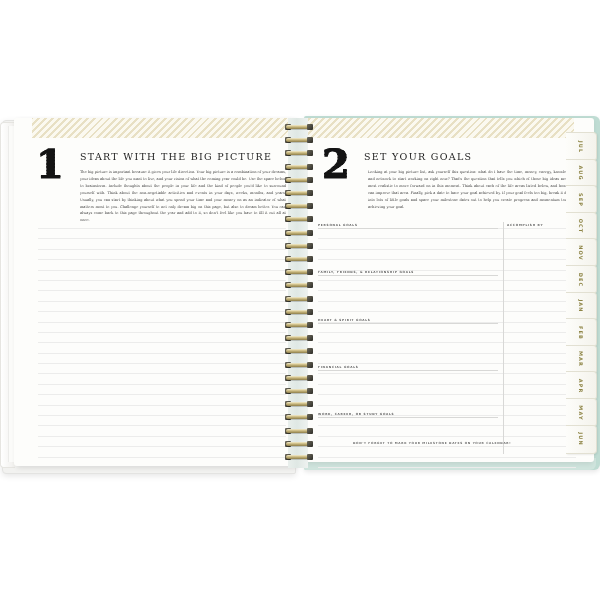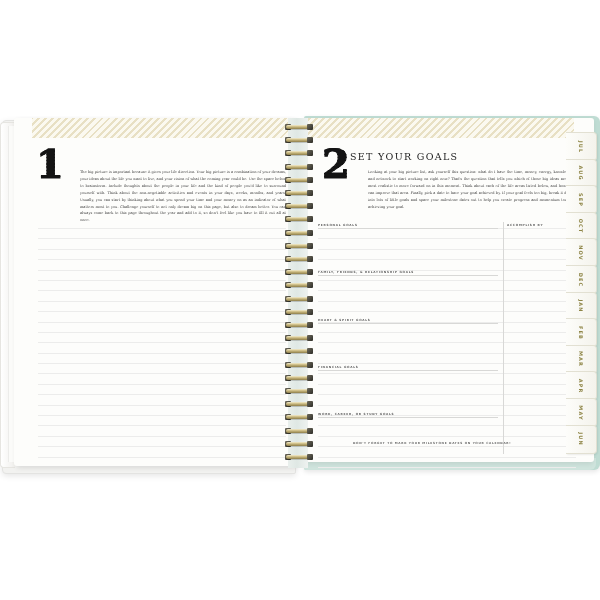--- a/index.html
+++ b/index.html
@@ -178,20 +178,21 @@
 
     <div class="leftcover"></div>
     <div class="edge"></div>
     <div class="edge2"></div>
 
     <div class="page page-left">
       <div class="stripe-band"></div>
 
       <div class="numeral num-glyph" style="left:22px;top:26px;">1</div>
 
+      <div class="sec-title" style="left:66px;top:33px;">START WITH THE BIG PICTURE</div>
 
       <div class="sec-body" style="left:66px;top:51px;width:206px;">The big picture is important because it gives your life direction. Your big picture is a combination of your dreams, your ideas about the life you want to live, and your vision of what the coming year could be. Use the space below to brainstorm. Include thoughts about the people in your life and the kind of people you'd like to surround yourself with. Think about the non-negotiable activities and events in your days, weeks, months, and years. Usually, you can start by thinking about what you spend your time and your money on as an indicator of what matters most to you. Challenge yourself to not only dream big on this page, but also to dream better. You can always come back to this page throughout the year and add to it, so don't feel like you have to fill it out all at once.</div>
 
       <div class="rules" id="left-rules" style="left:24px;width:248px;top:110px;">
           <div class="rule" style="margin-top: 0px;"></div>
           <div class="rule" style="margin-top: 9.4px;"></div>
           <div class="rule" style="margin-top: 9.4px;"></div>
           <div class="rule" style="margin-top: 9.4px;"></div>
           <div class="rule" style="margin-top: 9.4px;"></div>
           <div class="rule" style="margin-top: 9.4px;"></div>
@@ -213,21 +214,21 @@
           <div class="rule" style="margin-top: 9.4px;"></div>
           <div class="rule" style="margin-top: 9.4px;"></div>
         </div>
     </div>
 
     <div class="page page-right">
       <div class="stripe-band"></div>
 
       <div class="numeral num-glyph" style="left:16px;top:26px;">2</div>
 
-      <div class="sec-title" style="left:44px;top:33px;">SET YOUR GOALS</div>
+      <div class="sec-title" style="left:58px;top:33px;">SET YOUR GOALS</div>
 
       <div class="sec-body" style="left:62px;top:51px;width:206px;">Looking at your big picture list, ask yourself this question: what do I have the time, money, energy, knowledge, and network to start working on right now? That's the question that tells you which of those big ideas are the most realistic to move forward on in this moment. Think about each of the life areas listed below, and how you can improve that area. Finally, pick a date to have your goal achieved by. If your goal feels too big, break it down into lots of little goals and space your milestone dates out to help you create progress and momentum toward achieving your goal.</div>
 
       <div class="rules" id="right-rules" style="left:12px;width:258px;top:110px;">
           <div class="rule" style="margin-top: 0px;"></div>
           <div class="rule" style="margin-top: 9.4px;"></div>
           <div class="rule" style="margin-top: 9.4px;"></div>
           <div class="rule" style="margin-top: 9.4px;"></div>
           <div class="rule" style="margin-top: 9.4px;"></div>
           <div class="rule" style="margin-top: 9.4px;"></div>

